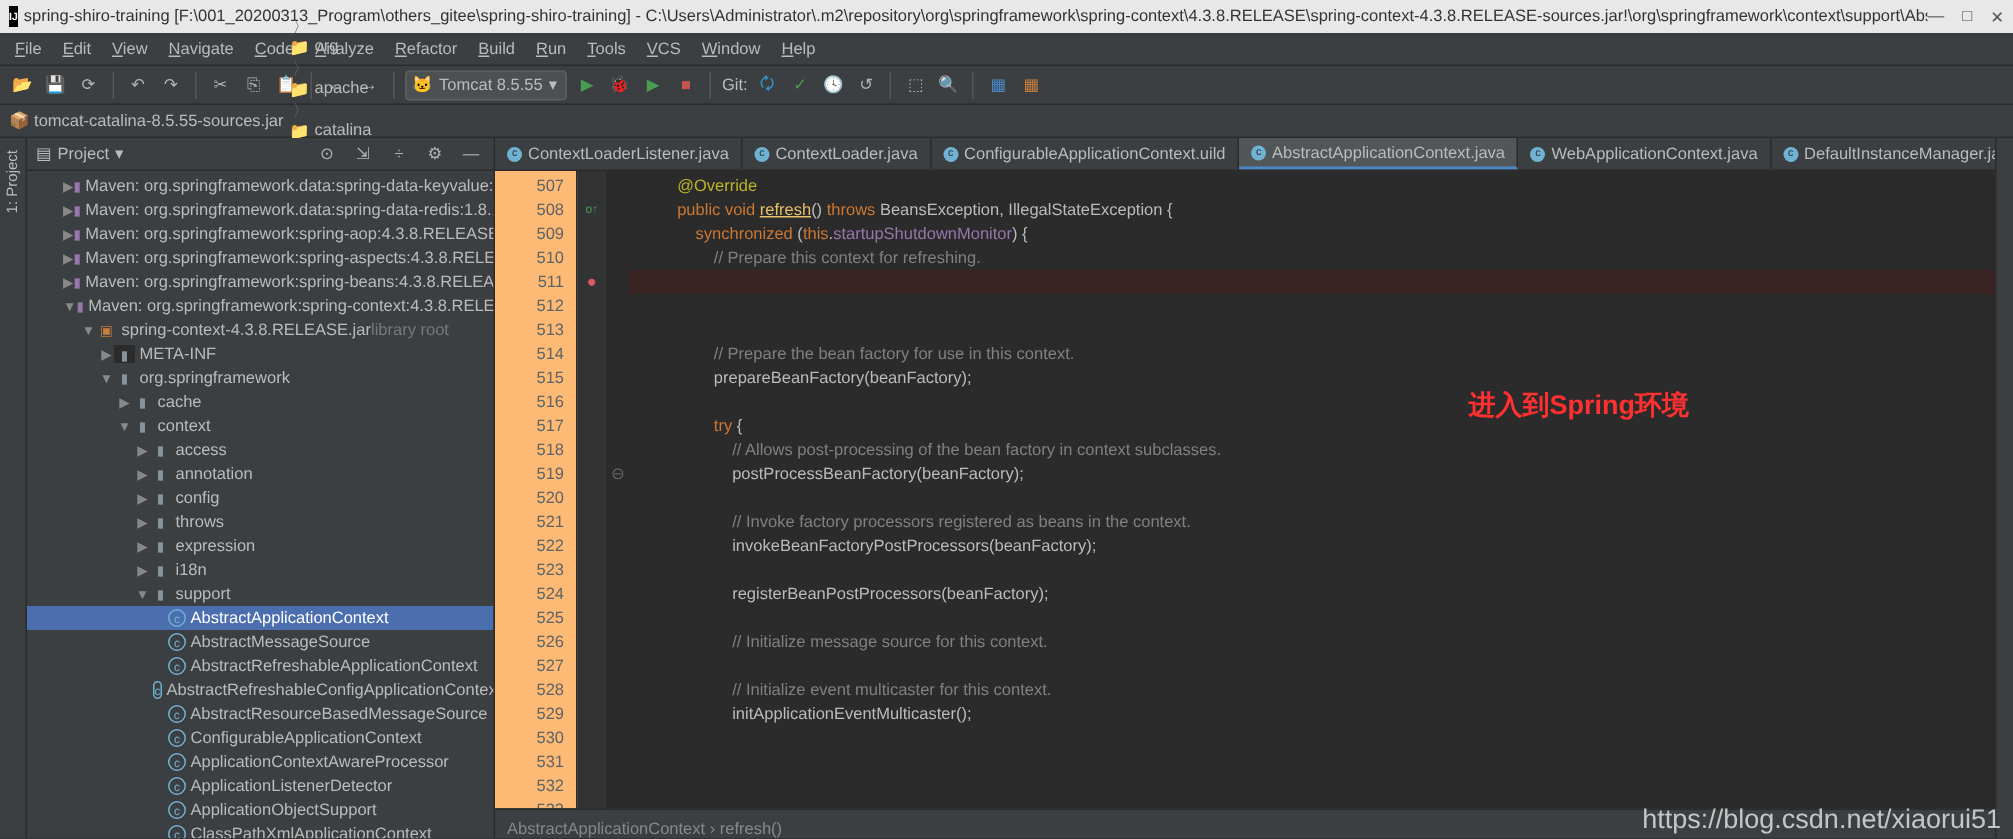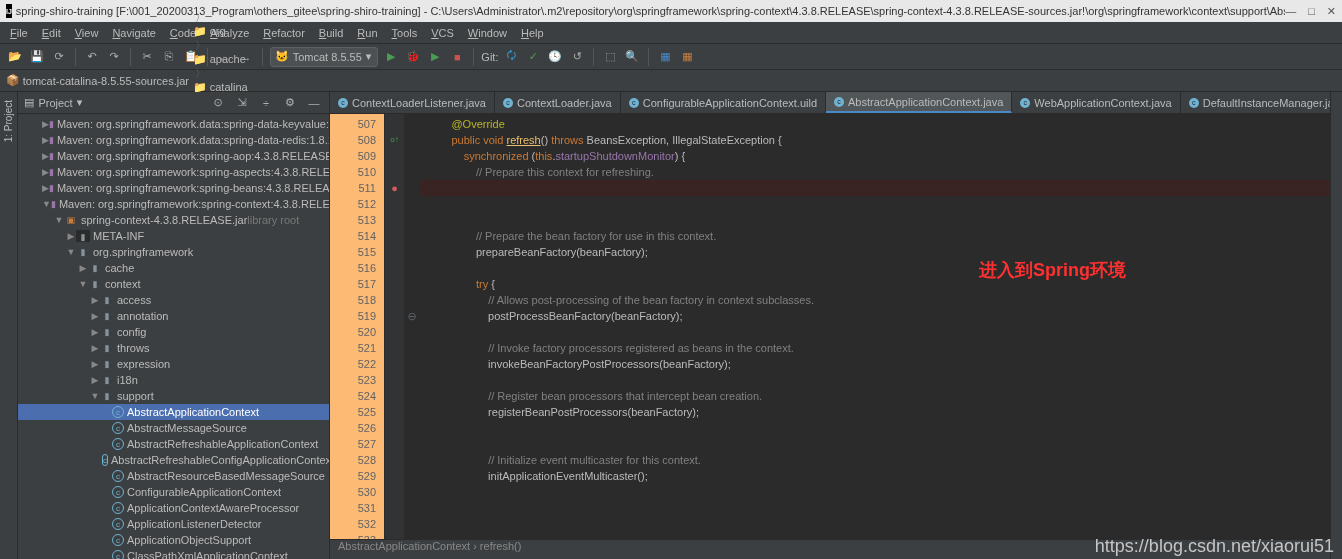--- a/index.html
+++ b/index.html
@@ -50,21 +50,21 @@
 .code{flex:1;padding:2px 0 2px 8px;position:relative;overflow:hidden}
 .code .line{height:16px;white-space:pre}
 .code .hl{position:absolute;left:0;right:0;height:16px;background:#3a2323}
 .kw{color:#cc7832}
 .com{color:#808080}
 .mth{color:#ffc66d}
 .fld{color:#9876aa}
 .ann{color:#bbb529}
 .ovr{color:#e8bf6a;text-decoration:underline}
 .annotation{position:absolute;color:#ff3030;font-weight:bold;font-size:18px;font-family:"Microsoft YaHei",sans-serif}
-.crumb-bar{height:20px;background:#3c3f41;border-top:1px solid #2b2b2b;display:flex;align-items:flex-start;padding:0 8px;font-size:10px;color:#888;gap:6px}
+.crumb-bar{height:20px;background:#3c3f41;border-top:1px solid #2b2b2b;display:flex;align-items:flex-end;padding:0 8px;font-size:10px;color:#888;gap:6px}
 .watermark{position:absolute;right:8px;bottom:2px;color:#ddd;font-size:18px;opacity:.85}
 .sidebar-r{width:12px;background:#3c3f41;border-left:1px solid #2b2b2b}
 </style>
 </head>
 <body>
 
 <div class="titlebar">
   <div class="left">
     <span class="ij">IJ</span>
     <span>spring-shiro-training [F:\001_20200313_Program\others_gitee\spring-shiro-training] - C:\Users\Administrator\.m2\repository\org\springframework\spring-context\4.3.8.RELEASE\spring-context-4.3.8.RELEASE-sources.jar!\org\springframework\context\support\Abstr</span>
@@ -435,23 +435,23 @@
           <div class="line">                <span class="com">// Prepare the bean factory for use in this context.</span></div>
           <div class="line">                prepareBeanFactory(beanFactory);</div>
           <div class="line"></div>
           <div class="line">                <span class="kw">try</span> {</div>
           <div class="line">                    <span class="com">// Allows post-processing of the bean factory in context subclasses.</span></div>
           <div class="line">                    postProcessBeanFactory(beanFactory);</div>
           <div class="line"></div>
           <div class="line">                    <span class="com">// Invoke factory processors registered as beans in the context.</span></div>
           <div class="line">                    invokeBeanFactoryPostProcessors(beanFactory);</div>
           <div class="line"></div>
-          <div class="line">                    <span class="com">// Register bean processors that intercept bean creation.</span></div>
           <div class="line">                    registerBeanPostProcessors(beanFactory);</div>
           <div class="line"></div>
+          <div class="line">                    <span class="com">// Initialize message source for this context.</span></div>
           <div class="line"></div>
           <div class="line">                    <span class="com">// Initialize event multicaster for this context.</span></div>
           <div class="line">                    initApplicationEventMulticaster();</div>
         </div>
     </div>
     <div class="crumb-bar">
       <span>AbstractApplicationContext  ›  refresh()</span>
     </div>
   </div>
 

